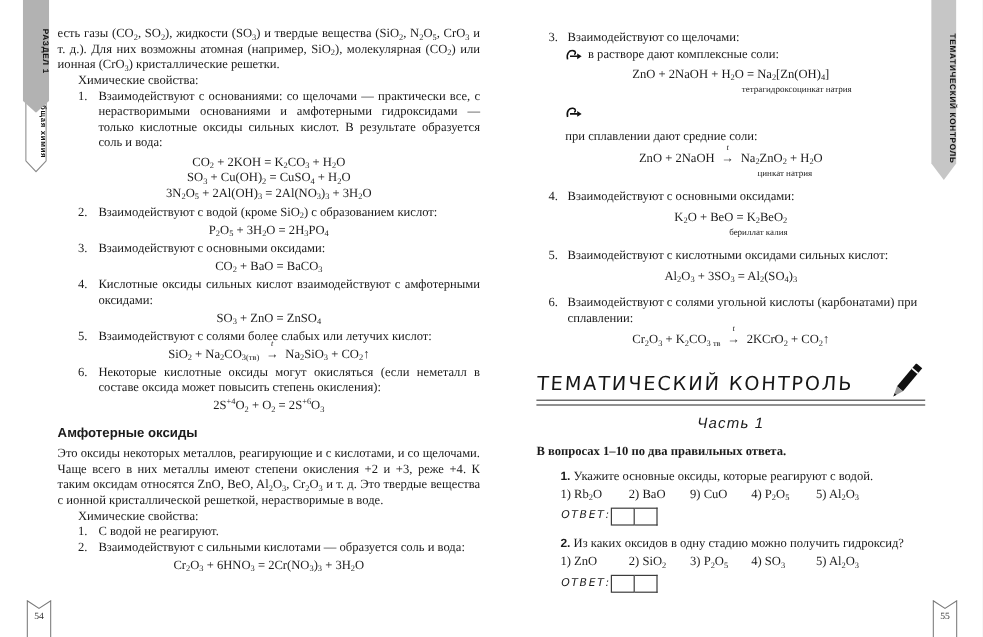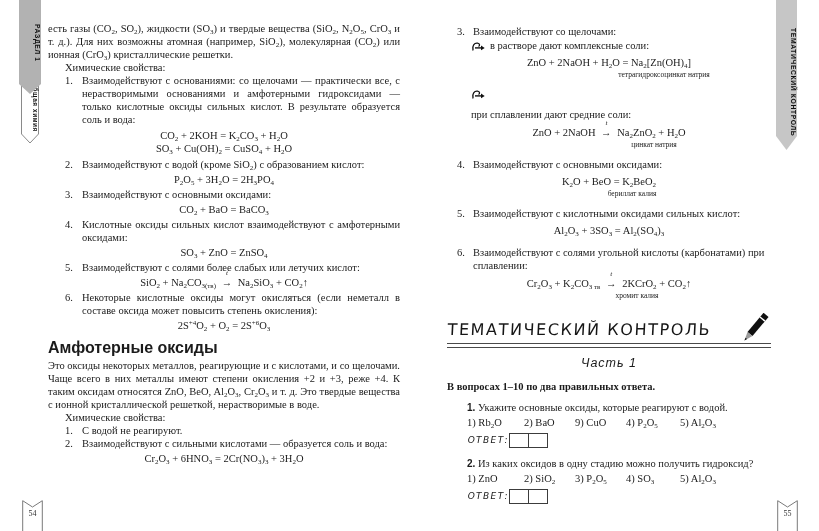--- a/index.html
+++ b/index.html
@@ -41,21 +41,21 @@
   .eq-group .eq{margin:0;}
   sub{font-size:7px;line-height:0;vertical-align:-2px;}
   sup{font-size:7px;line-height:0;vertical-align:4px;}
   .tarr{position:relative;display:inline-block;margin:0 3px;}
   .tarr .t{position:absolute;top:-6px;left:50%;transform:translateX(-50%);
     font-size:7px;font-style:italic;line-height:7px;}
   .eq-caption{font-size:7.5px;line-height:9px;text-align:center;position:relative;margin-top:-1px;}
   .cap-a{left:55px;} .cap-b{left:45px;} .cap-c{left:23px;} .cap-d{left:28px;}
   .section-title{
     font-family:"Liberation Sans","DejaVu Sans",sans-serif;
-    font-weight:bold;font-size:16px;line-height:14px;margin:9px 0 4px 0;
+    font-weight:bold;font-size:11px;line-height:14px;margin:9px 0 4px 0;
   }
   .subitem{display:flex;align-items:flex-start;margin:1px 0 1px 24px;}
   .subitem .bullet{flex:0 0 19px;padding-top:2px;}
   
   .control{margin-top:20px;}
   .control-head{position:relative;}
   .control-title{
     font-family:"DejaVu Sans","Liberation Sans",sans-serif;
     font-size:16px;line-height:20px;letter-spacing:1.6px;color:#161616;
     transform:skewX(-3deg);transform-origin:left bottom;
@@ -119,20 +119,21 @@
     <p class="jtext">есть газы (CO<sub>2</sub>, SO<sub>2</sub>), жидкости (SO<sub>3</sub>) и твердые вещества (SiO<sub>2</sub>, N<sub>2</sub>O<sub>5</sub>, CrO<sub>3</sub> и т. д.). Для них возможны атомная (например, SiO<sub>2</sub>), молекулярная (CO<sub>2</sub>) или ионная (CrO<sub>3</sub>) кристаллические решетки.</p>
     <p class="props-label">Химические свойства:</p>
 
     <div class="oitem">
       <span class="onum">1.</span>
       <span class="otext">Взаимодействуют с основаниями: со щелочами — практически все, с нерастворимыми основаниями и амфотерными гидроксидами — только кислотные оксиды сильных кислот. В результате образуется соль и вода:</span>
     </div>
     <div class="eq-group">
       <div class="eq">CO<sub>2</sub> + 2KOH = K<sub>2</sub>CO<sub>3</sub> + H<sub>2</sub>O</div>
       <div class="eq">SO<sub>3</sub> + Cu(OH)<sub>2</sub> = CuSO<sub>4</sub> + H<sub>2</sub>O</div>
+      <div class="eq">3N<sub>2</sub>O<sub>5</sub> + 2Al(OH)<sub>3</sub> = 2Al(NO<sub>3</sub>)<sub>3</sub> + 3H<sub>2</sub>O</div>
     </div>
 
     <div class="oitem">
       <span class="onum">2.</span>
       <span class="otext">Взаимодействуют с водой (кроме SiO<sub>2</sub>) с образованием кислот:</span>
     </div>
     <div class="eq">P<sub>2</sub>O<sub>5</sub> + 3H<sub>2</sub>O = 2H<sub>3</sub>PO<sub>4</sub></div>
 
     <div class="oitem">
       <span class="onum">3.</span>
@@ -217,21 +218,20 @@
       <span class="onum">5.</span>
       <span class="otext">Взаимодействуют с кислотными оксидами сильных кислот:</span>
     </div>
     <div class="eq" style="margin-top:4px;">Al<sub>2</sub>O<sub>3</sub> + 3SO<sub>3</sub> = Al<sub>2</sub>(SO<sub>4</sub>)<sub>3</sub></div>
 
     <div class="oitem" style="margin-top:9px;">
       <span class="onum">6.</span>
       <span class="otext">Взаимодействуют с солями угольной кислоты (карбонатами) при сплавлении:</span>
     </div>
     <div class="eq" style="margin-top:5px;">Cr<sub>2</sub>O<sub>3</sub> + K<sub>2</sub>CO<sub>3 тв</sub> <span class="tarr"><span class="t">t</span>→</span> 2KCrO<sub>2</sub> + CO<sub>2</sub>↑</div>
-    <div class="eq-caption cap-d">хромит калия</div>
 
     <div class="control">
       <div class="control-head">
         <div class="control-title">ТЕМАТИЧЕСКИЙ КОНТРОЛЬ</div>
         <svg class="pencil" width="32" height="34" viewBox="0 0 32 34">
           <g transform="rotate(40 16 17)">
             <rect x="13" y="-3" width="6.5" height="25" fill="#101010"></rect>
             <rect x="13" y="1.8" width="6.5" height="1.5" fill="#ffffff"></rect>
             <polygon points="13,22 19.5,22 16.2,30.5" fill="#9a9a9a"></polygon>
             <polygon points="15.2,27.7 17.2,27.7 16.2,30.5" fill="#101010"></polygon>

